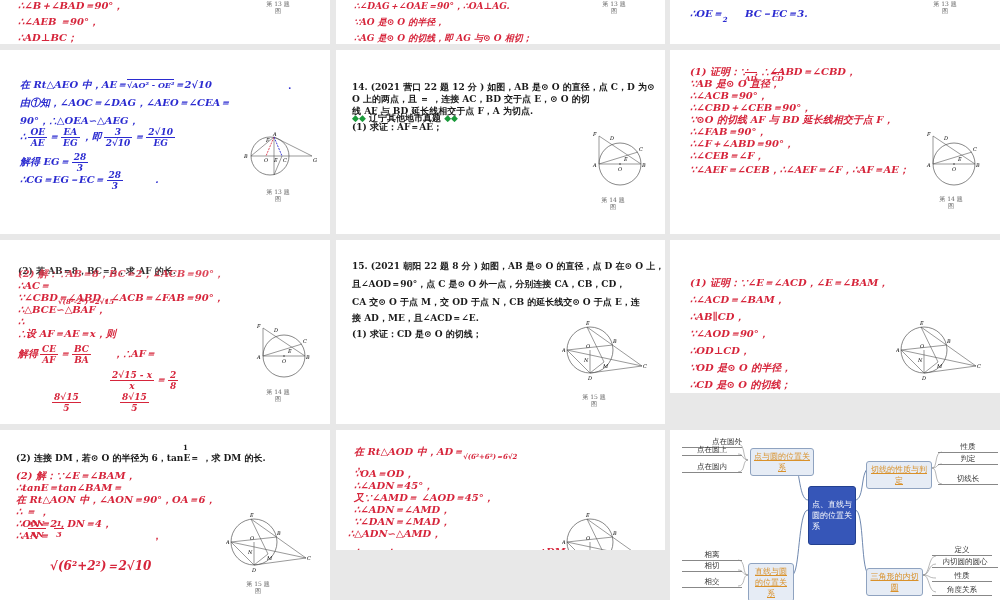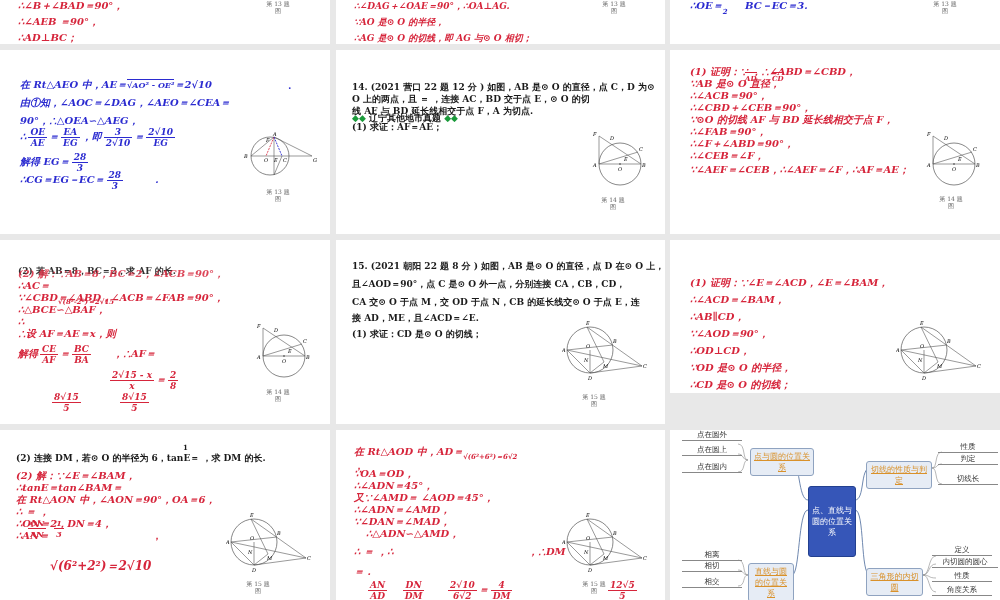--- a/index.html
+++ b/index.html
@@ -12,42 +12,42 @@
   .black { color: #1a1a1a; }
   .it { font-style: italic; }
   .cap { position: absolute; font-size: 6px; color: #666; text-align: center; width: 30px; line-height: 7px; font-family: "DejaVu Serif", serif; }
   svg text { font-family: "DejaVu Serif", serif; font-style: italic; }
   .frac { display: inline-block; vertical-align: middle; text-align: center; font-size: 9px; line-height: 10px; margin: 0 2px; }
   .frac .n { display: block; border-bottom: 1px solid currentColor; padding: 0 2px; }
   .frac .d { display: block; padding: 0 2px; }
   .heading-diamond { color: #1a9a3a; font-size: 9px; }
   
   .mm-node { position: absolute; background: #e6ecf5; border: 1px solid #8fa3c0; border-radius: 3px; color: #d9912a; font-size: 8px; text-align: center; text-decoration: underline; font-family: "DejaVu Sans", sans-serif; line-height: 11px; padding: 2px 3px; }
-  .mm-center { position: absolute; background: #3656b8; border: 1px solid #23408f; border-radius: 3px; color: #fff; font-size: 8px; text-align: center; font-family: "DejaVu Sans", sans-serif; line-height: 11px; padding: 18px 3px; }
+  .mm-center { position: absolute; background: #3656b8; border: 1px solid #23408f; border-radius: 3px; color: #fff; font-size: 8px; text-align: left; font-family: "DejaVu Sans", sans-serif; line-height: 11px; padding: 12px 3px; }
   .mm-leaf { position: absolute; font-size: 7.5px; color: #333; font-family: "DejaVu Sans", sans-serif; text-align: center; width: 60px; border-bottom: 1px solid #888; line-height: 10px; }
 </style>
 </head>
 <body>
 
 <div class="slide" style="left:0;top:0;width:330px;height:44px;">
   <div class="line red it" style="left:18px;top:0px;">∴∠B＋∠BAD＝90°，</div>
   <div class="line red it" style="left:18px;top:16px;">∴∠AEB ＝90°，</div>
   <div class="line red it" style="left:18px;top:32px;">∴AD⊥BC；</div>
   <div class="cap" style="left:263px;top:0px;"><span>第 13 题</span><br><span>图</span></div>
 </div>
 
 <div class="slide" style="left:336px;top:0;width:329px;height:44px;">
   <div class="line red it" style="left:18px;top:0px;font-size:9px;">∴∠DAG＋∠OAE＝90°，∴OA⊥AG.</div>
   <div class="line red it" style="left:18px;top:16px;font-size:9px;">∵AO 是⊙ O 的半径，</div>
   <div class="line red it" style="left:18px;top:32px;font-size:9px;">∴AG 是⊙ O 的切线，即 AG 与⊙ O 相切；</div>
   <div class="cap" style="left:263px;top:0px;"><span>第 13 题</span><br><span>图</span></div>
 </div>
 
 <div class="slide" style="left:670px;top:0;width:330px;height:44px;">
-  <div class="line blue it" style="left:20px;top:0px;text-align:center;">
+  <div class="line blue it" style="left:20px;top:8px;text-align:center;">
     <span>∴OE＝</span><span style="font-size:7px;vertical-align:-5px;">2</span>
     <span style="margin-left:14px;">BC－EC＝3.</span>
   </div>
   <div class="cap" style="left:260px;top:0px;"><span>第 13 题</span><br><span>图</span></div>
 </div>
 
 <div class="slide" style="left:0;top:50px;width:330px;height:184px;">
   <div class="line blue it" style="left:20px;top:29px;">
     <span>在 Rt△AEO 中，AE＝</span><span style="border-top:1px solid #2b2bd0;font-size:8px;">√<span>AO² - OE²</span></span><span>＝2√10</span>
   </div>
@@ -268,31 +268,31 @@
     <text x="51" y="23" font-size="5">B</text>
       <text x="0" y="32" font-size="5">A</text>
     <text x="22" y="42" font-size="5">N</text>
       <text x="41" y="48" font-size="5">M</text>
     <text x="26" y="60" font-size="5">D</text>
       <text x="81" y="48" font-size="5">C</text>
   </svg>
   <div class="cap" style="left:243px;top:150px;"><span>第 15 题</span><br><span>图</span></div>
 </div>
 
-<div class="slide" style="left:336px;top:430px;width:329px;height:170px;">
+<div class="slide" style="left:336px;top:430px;width:329px;height:120px;">
   <div class="line red it" style="left:18px;top:16px;">
     <span>在 Rt△AOD 中，AD＝</span><span style="font-size:7px;vertical-align:-4px;">√(6²+6²)＝6√2</span>
   </div>
   <div class="line red" style="left:18px;top:30px;">，</div>
   <div class="line red it" style="left:18px;top:38px;">∵OA＝OD，</div>
   <div class="line red it" style="left:18px;top:50px;">∴∠ADN＝45°，</div>
   <div class="line red it" style="left:18px;top:62px;">又∵∠AMD＝ ∠AOD＝45°，</div>
   <div class="line red it" style="left:18px;top:74px;">∴∠ADN＝∠AMD，</div>
   <div class="line red it" style="left:18px;top:86px;">∵∠DAN＝∠MAD，</div>
-  <div class="line red it" style="left:30px;top:98px;">∴△ADN∽△AMD，</div>
+  <div class="line red it" style="left:12px;top:98px;">∴△ADN∽△AMD，</div>
   <div class="line red it" style="left:18px;top:116px;">∴      ＝     ，∴</div>
   <div class="line red it" style="left:192px;top:116px;">，∴DM</div>
   <div class="line red it" style="left:18px;top:136px;">＝     .</div>
   <div class="line red it" style="left:30px;top:148px;line-height:24px;">
     <span class="frac"><span class="n">AN</span><span class="d">AD</span></span>
     <span class="frac" style="margin-left:10px;"><span class="n">DN</span><span class="d">DM</span></span>
     <span class="frac" style="margin-left:18px;"><span class="n">2√10</span><span class="d">6√2</span></span>＝<span class="frac"><span class="n">4</span><span class="d">DM</span></span>
     <span class="frac" style="margin-left:90px;"><span class="n">12√5</span><span class="d">5</span></span>
   </div>
   <svg style="position:absolute;left:226px;top:82px;" width="90" height="70" viewBox="0 0 90 70">
@@ -340,21 +340,21 @@
         <path d="M253 145 C260 145,258 148,266 148"></path>
         <path d="M253 145 C260 145,258 162,266 162"></path>
     </g>
   </svg>
   <div class="mm-center" style="left:138px;top:56px;width:48px;">点、直线与圆的位置关系</div>
   <div class="mm-node" style="left:80px;top:18px;width:64px;">点与圆的位置关系</div>
   <div class="mm-node" style="left:78px;top:133px;width:46px;">直线与圆的位置关系</div>
   <div class="mm-node" style="left:196px;top:31px;width:66px;">切线的性质与判定</div>
   <div class="mm-node" style="left:196px;top:138px;width:57px;">三角形的内切圆</div>
 
-  <div class="mm-leaf" style="left:12px;top:0;">点在圆外</div>
+  <div class="mm-leaf" style="left:12px;top:7px;text-align:right;">点在圆外</div>
   <div class="mm-leaf" style="left:12px;top:15px;">点在圆上</div>
   <div class="mm-leaf" style="left:12px;top:32px;">点在圆内</div>
 
   <div class="mm-leaf" style="left:12px;top:120px;">相离</div>
   <div class="mm-leaf" style="left:12px;top:131px;">相切</div>
   <div class="mm-leaf" style="left:12px;top:147px;">相交</div>
 
   <div class="mm-leaf" style="left:268px;top:12px;">性质</div>
   <div class="mm-leaf" style="left:268px;top:24px;">判定</div>
   <div class="mm-leaf" style="left:268px;top:44px;">切线长</div>

